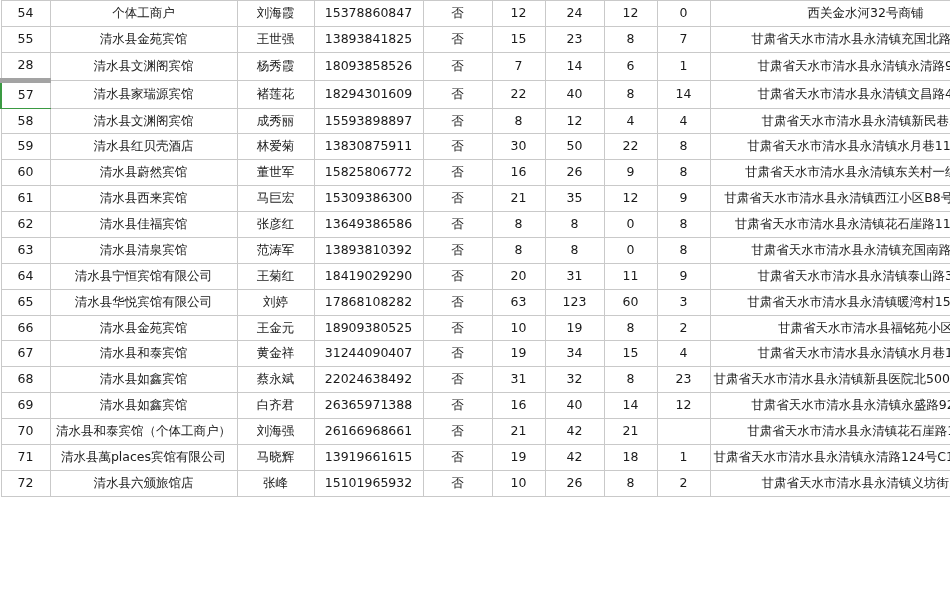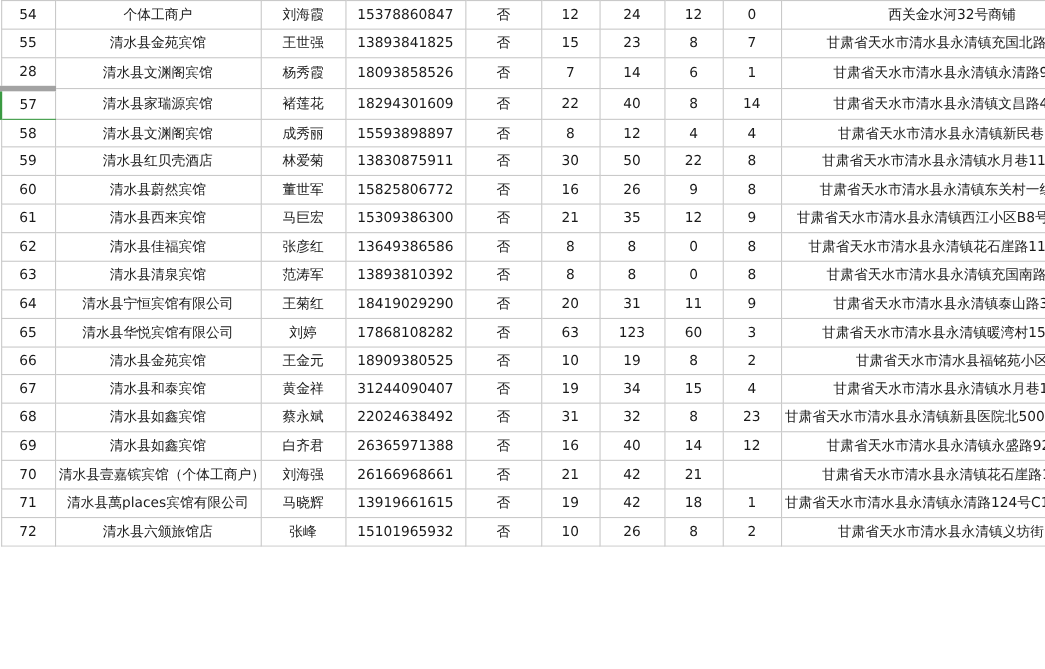--- a/index.html
+++ b/index.html
@@ -235,21 +235,21 @@
         <td class="c-phone">26365971388</td>
         <td class="c-flag">否</td>
         <td class="c-n1">16</td>
         <td class="c-n2">40</td>
         <td class="c-n3">14</td>
         <td class="c-n4">12</td>
         <td class="c-addr">甘肃省天水市清水县永清镇永盛路92-2号</td>
       </tr>
       <tr>
         <td class="c-index">70</td>
-        <td class="c-name">清水县壹嘉镔宾馆（个体工商户）</td>
+        <td class="c-name">清水县和泰宾馆（个体工商户）</td>
         <td class="c-person">刘海强</td>
         <td class="c-phone">26166968661</td>
         <td class="c-flag">否</td>
         <td class="c-n1">21</td>
         <td class="c-n2">42</td>
         <td class="c-n3">21</td>
         <td class="c-n4"></td>
         <td class="c-addr">甘肃省天水市清水县永清镇花石崖路102号</td>
       </tr>
       <tr>

